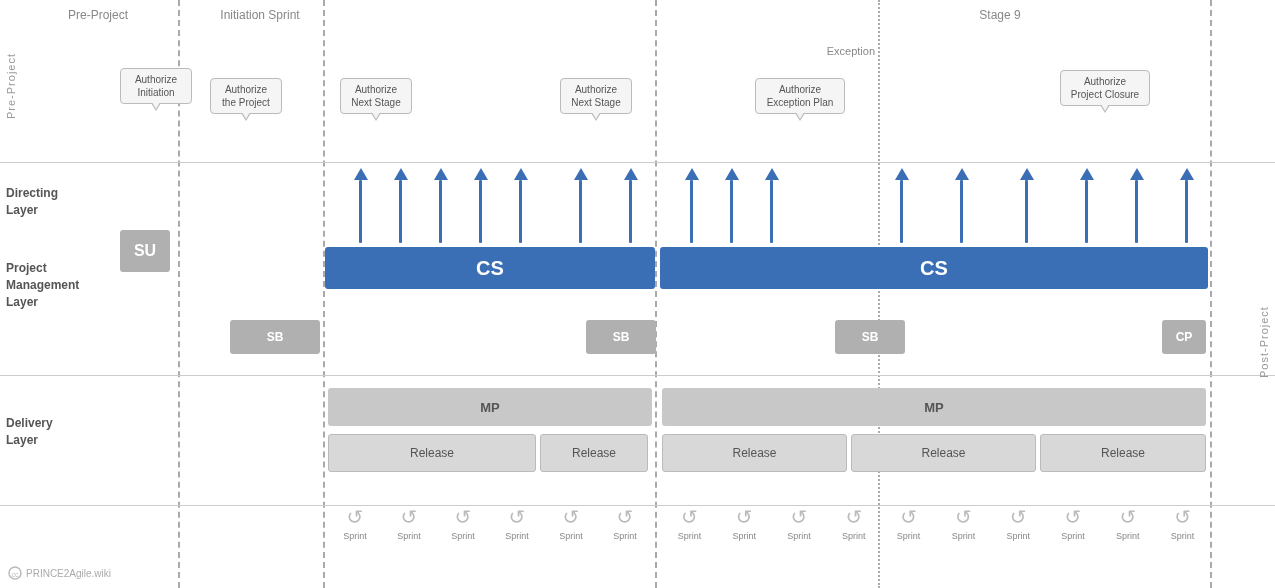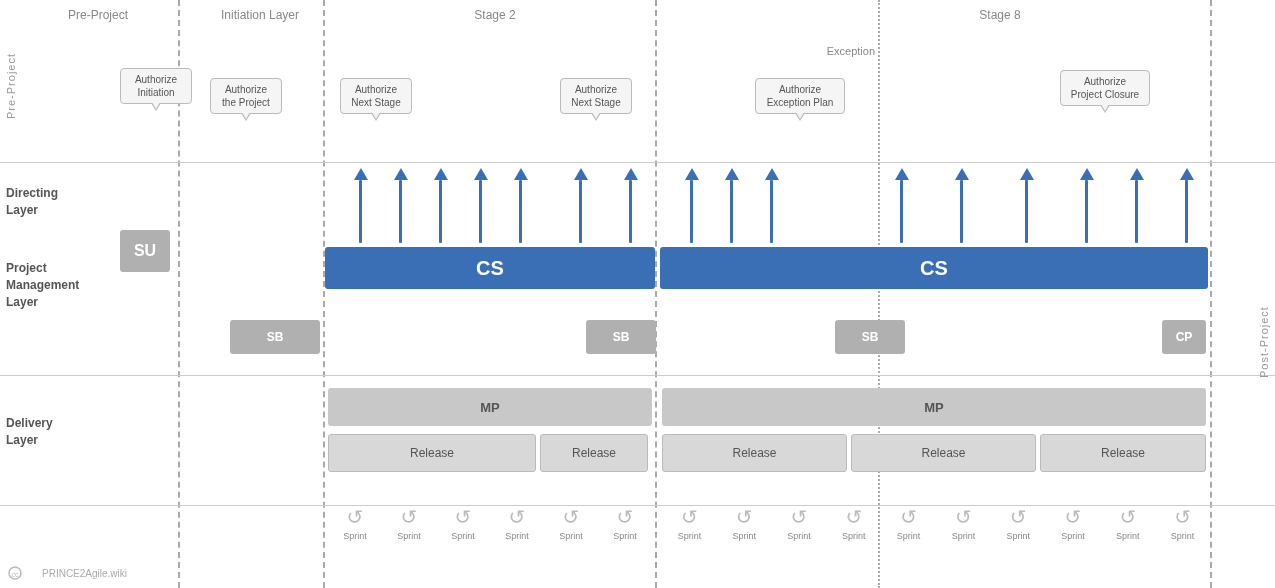--- a/index.html
+++ b/index.html
@@ -156,21 +156,21 @@
 
     
     .watermark {
       position: absolute;
       bottom: 8px;
       left: 8px;
       font-size: 10px;
       color: #aaa;
       display: flex;
       align-items: center;
-      gap: 20px;
+      gap: 4px;
     }
 
     
     .vertical-text {
       position: absolute;
       font-size: 11px;
       color: #999;
       writing-mode: vertical-rl;
       text-orientation: mixed;
       transform: rotate(180deg);
@@ -183,23 +183,22 @@
       color: #888;
       text-align: right;
     }
   </style>
 </head>
 <body>
 
 <div class="diagram">
 
   <div class="stage-header" style="left:18px; top:8px; width:160px;">Pre-Project</div>
-  <div class="stage-header" style="left:195px; top:8px; width:130px;">Initiation Layer</div>
-  <div class="stage-header" style="left:340px; top:8px; width:310px;">Stage 2</div>
-  <div class="stage-header" style="left:820px; top:8px; width:360px;">Stage 8</div>
+  <div class="stage-header" style="left:195px; top:8px; width:130px;">Initiation Sprint</div>
+  <div class="stage-header" style="left:820px; top:8px; width:360px;">Stage 9</div>
 
   <div class="exception-label" style="right:400px; top:45px; width:80px;">Exception</div>
 
   <div class="vdivider" style="left:178px;"></div>
   <div class="vdivider" style="left:323px;"></div>
   <div class="vdivider" style="left:655px;"></div>
   <div class="vdivider" style="left:1210px;"></div>
 
   <div class="vdivider-dot" style="left:878px;"></div>
 

